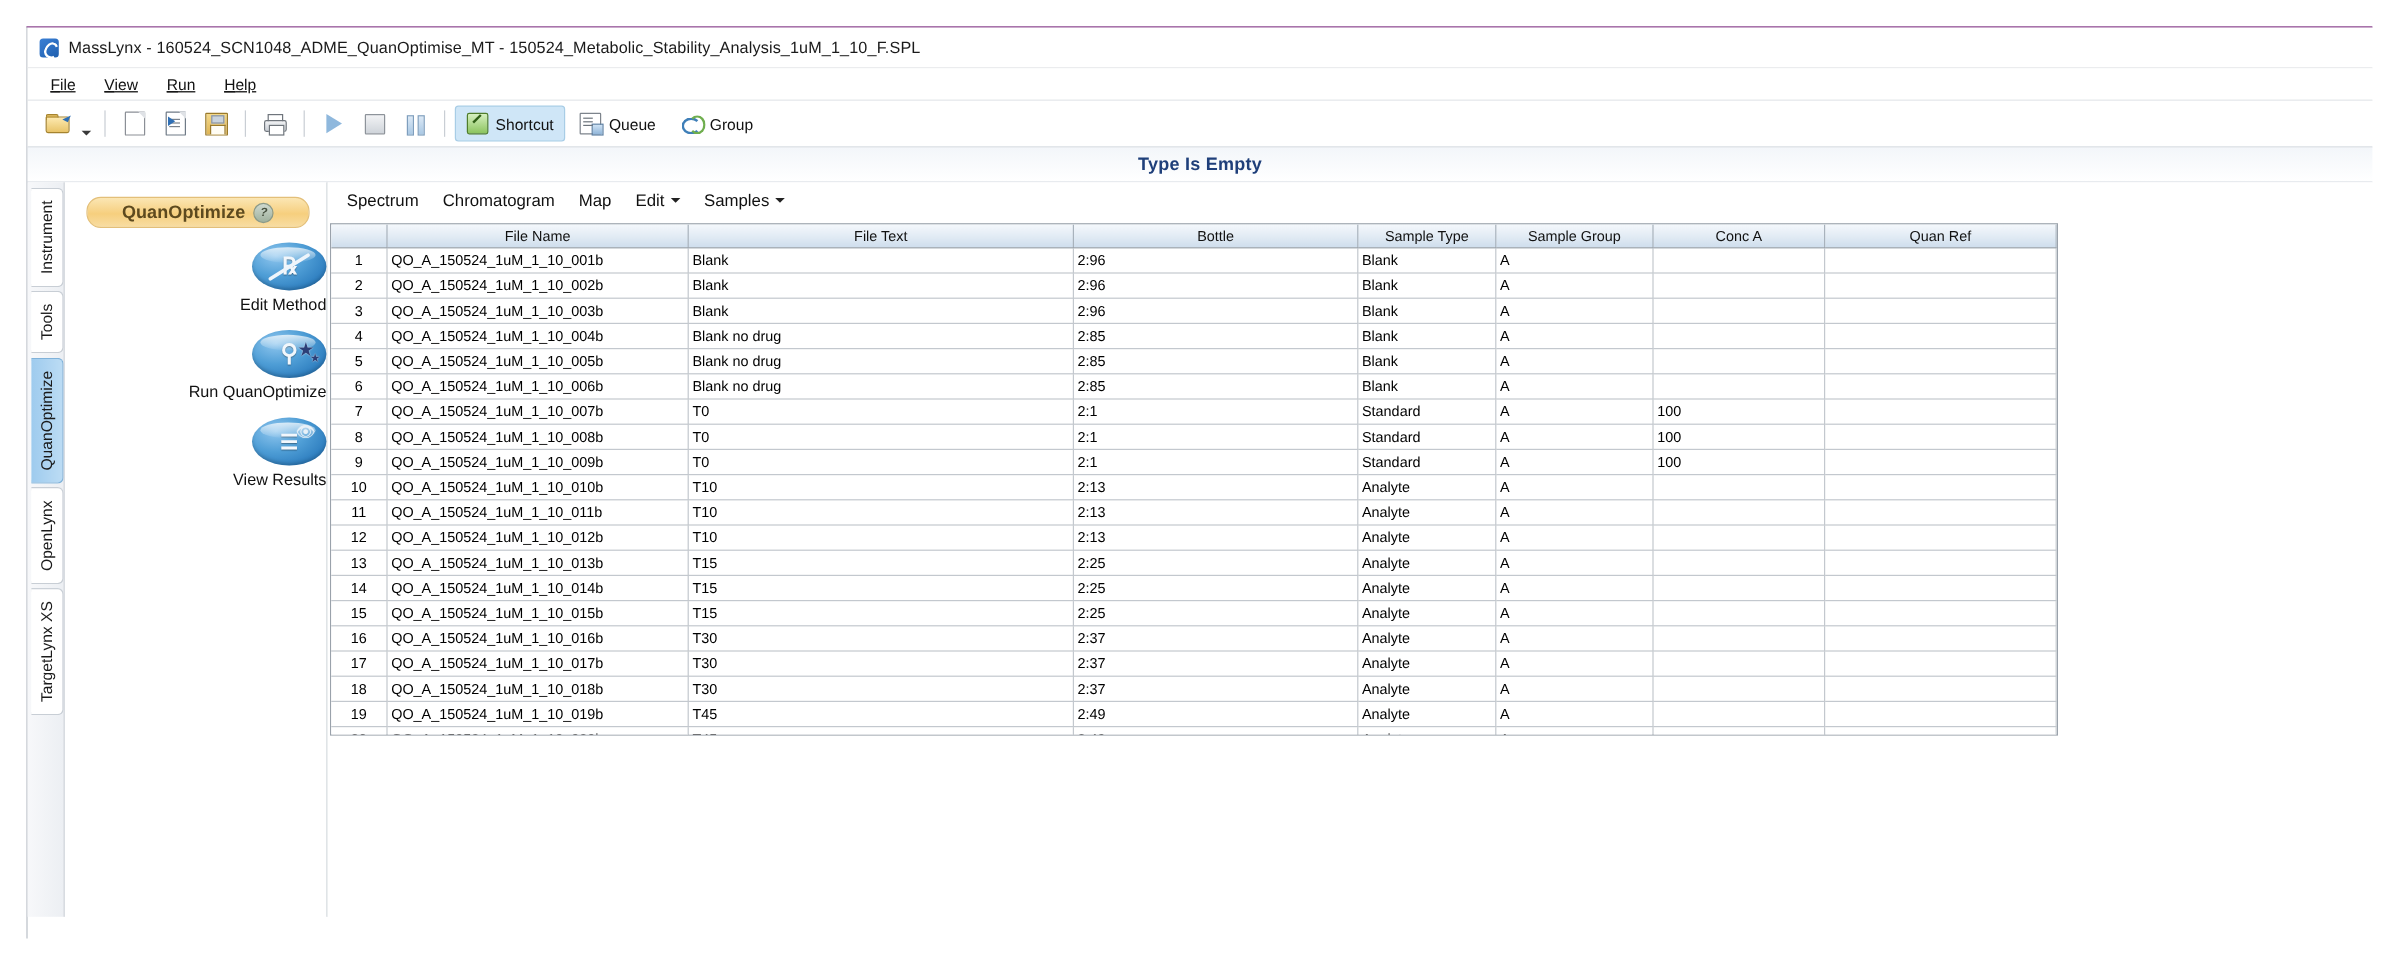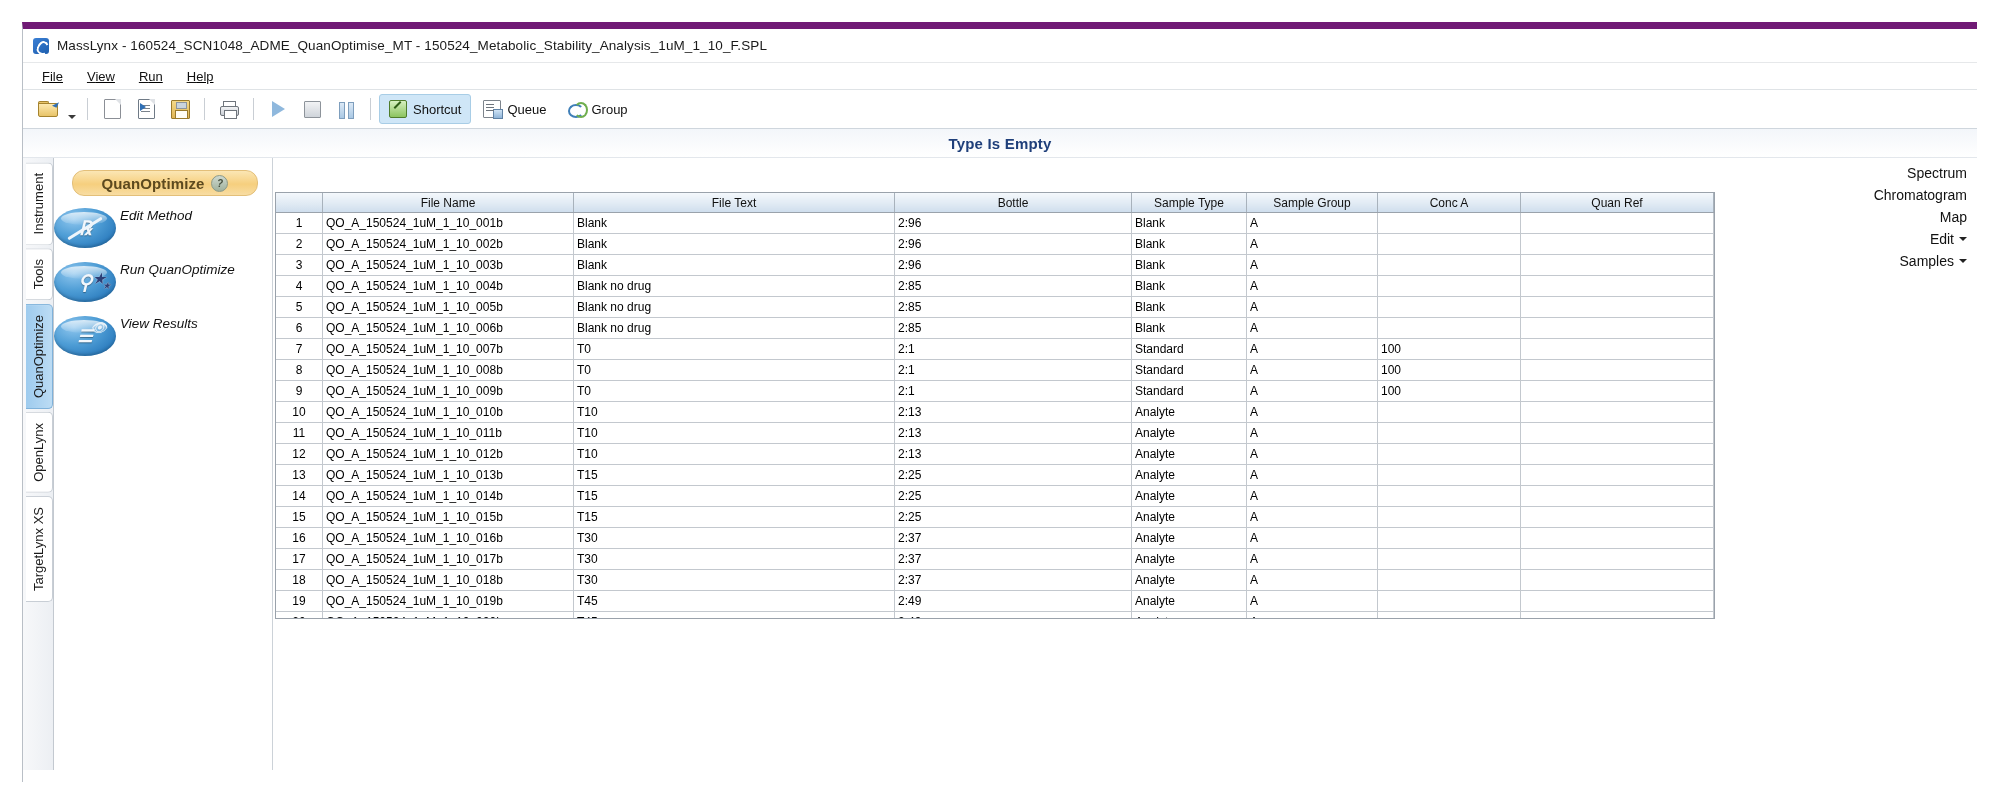--- a/index.html
+++ b/index.html
@@ -13,21 +13,21 @@
   }
   .app{
     position:relative;width:2000px;height:798px;
     background:#ffffff;
     box-sizing:border-box;
   }
 
   
   .win{
     position:absolute;left:22px;top:22px;width:1955px;height:760px;
-    border:1px solid #b9bfc6;border-top:7px solid #701a75;
+    border:1px solid #b9bfc6;border-top:1px solid #701a75;
     background:#ffffff;box-sizing:border-box;
     border-right:none;border-bottom:none;
   }
 
   
   .titlebar{
     height:33px;display:flex;align-items:center;gap:8px;
     padding:0 10px;background:#ffffff;
     border-bottom:1px solid #e6e8ea;
   }
@@ -174,41 +174,41 @@
     position:relative;
   }
   .panel-head-text{font-size:15px;font-weight:bold;color:#5d4a1f;letter-spacing:0.1px;}
   .help-badge{
     width:15px;height:15px;border-radius:50%;
     background:linear-gradient(#cfd9cf,#9fb19d);border:1px solid #8b9a89;
     color:#46503f;font-size:10px;font-weight:bold;
     display:flex;align-items:center;justify-content:center;font-style:italic;
   }
   .navitem{
-    display:flex;align-items:flex-start;gap:4px;
-    margin:6px 0 14px 0;cursor:default;font-style:italic;
+    display:flex;flex-direction:column;align-items:flex-end;gap:4px;
+    margin:6px 0 14px 0;cursor:default;
   }
   .navlabel{font-size:13.5px;color:#111;}
   .bubble{
     width:62px;height:40px;border-radius:50%;
     background:radial-gradient(ellipse at 32% 28%, #8fc6ee 0%, #4f9ed6 42%, #2f7fc0 75%, #2a72ae 100%);
     position:relative;box-shadow:inset 0 -2px 3px rgba(0,0,0,.18);
   }
   .bubble:before{
     content:"";position:absolute;left:7px;top:4px;width:46px;height:13px;border-radius:50%;
     background:linear-gradient(rgba(255,255,255,.75),rgba(255,255,255,.05));
   }
   .glyph{position:absolute;left:0;top:0;right:0;bottom:0;display:flex;align-items:center;justify-content:center;}
   .g-txt{color:#f2f7fc;font-size:20px;font-weight:bold;line-height:1;text-shadow:0 1px 1px rgba(0,0,0,.35);}
   .slash{position:absolute;left:11px;top:19px;width:40px;height:3px;background:#eef5fb;transform:rotate(-32deg);border-radius:2px;}
   .star{position:absolute;color:#2c3f77;font-size:15px;text-shadow:0 0 1px #fff;}
 
   
   .main{flex:1 1 auto;background:#ffffff;padding:0 0 0 0;}
-  .cmdbar{height:28px;display:flex;align-items:flex-end;gap:0;padding:4px 0 2px 6px;flex-direction:column;}
+  .cmdbar{height:28px;display:flex;align-items:flex-start;gap:0;padding:4px 0 2px 6px;}
   .cmd{
     padding:3px 10px;font-size:14px;color:#111;cursor:default;white-space:nowrap;
     display:flex;align-items:center;gap:5px;
   }
   .cmd .caret{border-top-color:#222;}
 
   .gridwrap{
     margin-left:2px;margin-right:10px;
     border:1px solid #9aa2ab;border-top:1px solid #9aa2ab;
     background:#fff;

